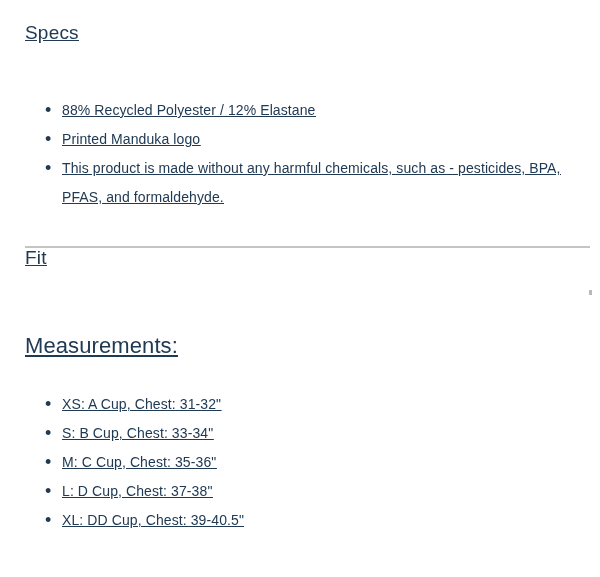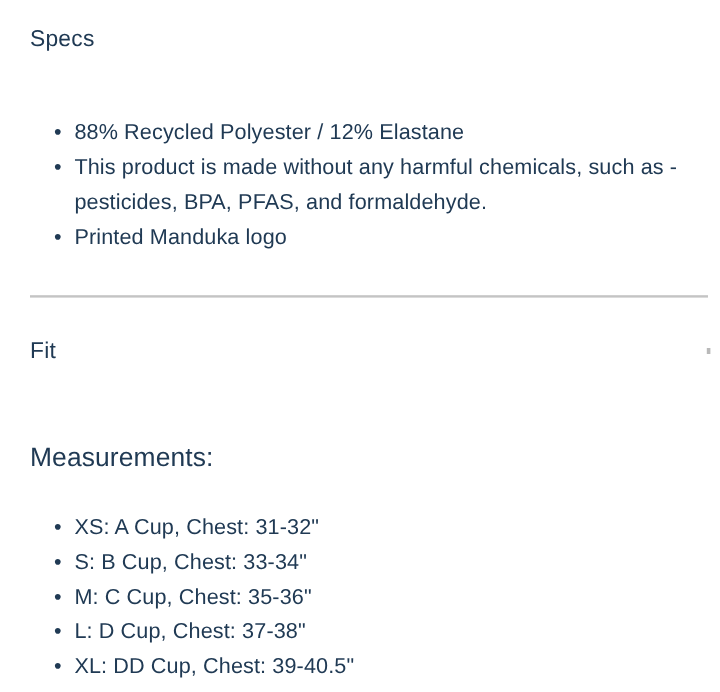--- a/index.html
+++ b/index.html
@@ -1,15 +1,15 @@
 <!DOCTYPE html>
 <html><head>
 <meta charset="utf-8">
 <style>
-  * { box-sizing: border-box; }
+  * { box-sizing: border-box; text-decoration: underline; }
   html, body {
     margin: 0;
     padding: 0;
   }
   body {
     width: 600px;
     height: 577px;
     background: #ffffff;
     overflow: hidden;
     position: relative;
@@ -32,39 +32,39 @@
   #specs-title { margin-top: 23px; }
   .bullet-list {
     list-style: none;
     margin: 0;
     padding: 0;
   }
   .bullet-list li {
     position: relative;
     padding-left: 37px;
     padding-right: 5px;
-    font-size: 18px;
+    font-size: 14px;
     line-height: 29px;
     letter-spacing: 0.1px;
   }
   .bullet-list li::before {
     content: "\2022";
     position: absolute;
     left: 20px;
     top: 0;
     font-size: 18px;
     line-height: 29px;
   }
   #specs-list { margin-top: 53px; }
   .divider {
     border: none;
     border-top: 2px solid #c4c4c4;
     margin: 34px 0 0 0;
   }
-  #fit-title { margin-top: 35px; }
+  #fit-title { }
   .measurements-label {
     margin: 68px 0 0 0;
     font-size: 22px;
     line-height: 20px;
     letter-spacing: 0.1px;
   }
   #measurements-list { margin-top: 34px; }
   .edge-artifact {
     position: absolute;
     left: 589px;
@@ -76,22 +76,22 @@
 </style>
 </head>
 <body>
 
 <div class="page">
 
   <section>
     <h2 id="specs-title" class="section-title">Specs</h2>
     <ul id="specs-list" class="bullet-list">
       <li>88% Recycled Polyester / 12% Elastane</li>
+      <li>Printed Manduka logo</li>
       <li>This product is made without any harmful chemicals, such as - pesticides, BPA, PFAS, and formaldehyde.</li>
-      <li>Printed Manduka logo</li>
     </ul>
   </section>
 
   <hr class="divider">
 
   <section>
     <h2 id="fit-title" class="section-title">Fit</h2>
     <p class="measurements-label">Measurements:</p>
     <ul id="measurements-list" class="bullet-list">
       <li>XS: A Cup, Chest: 31-32"</li>

